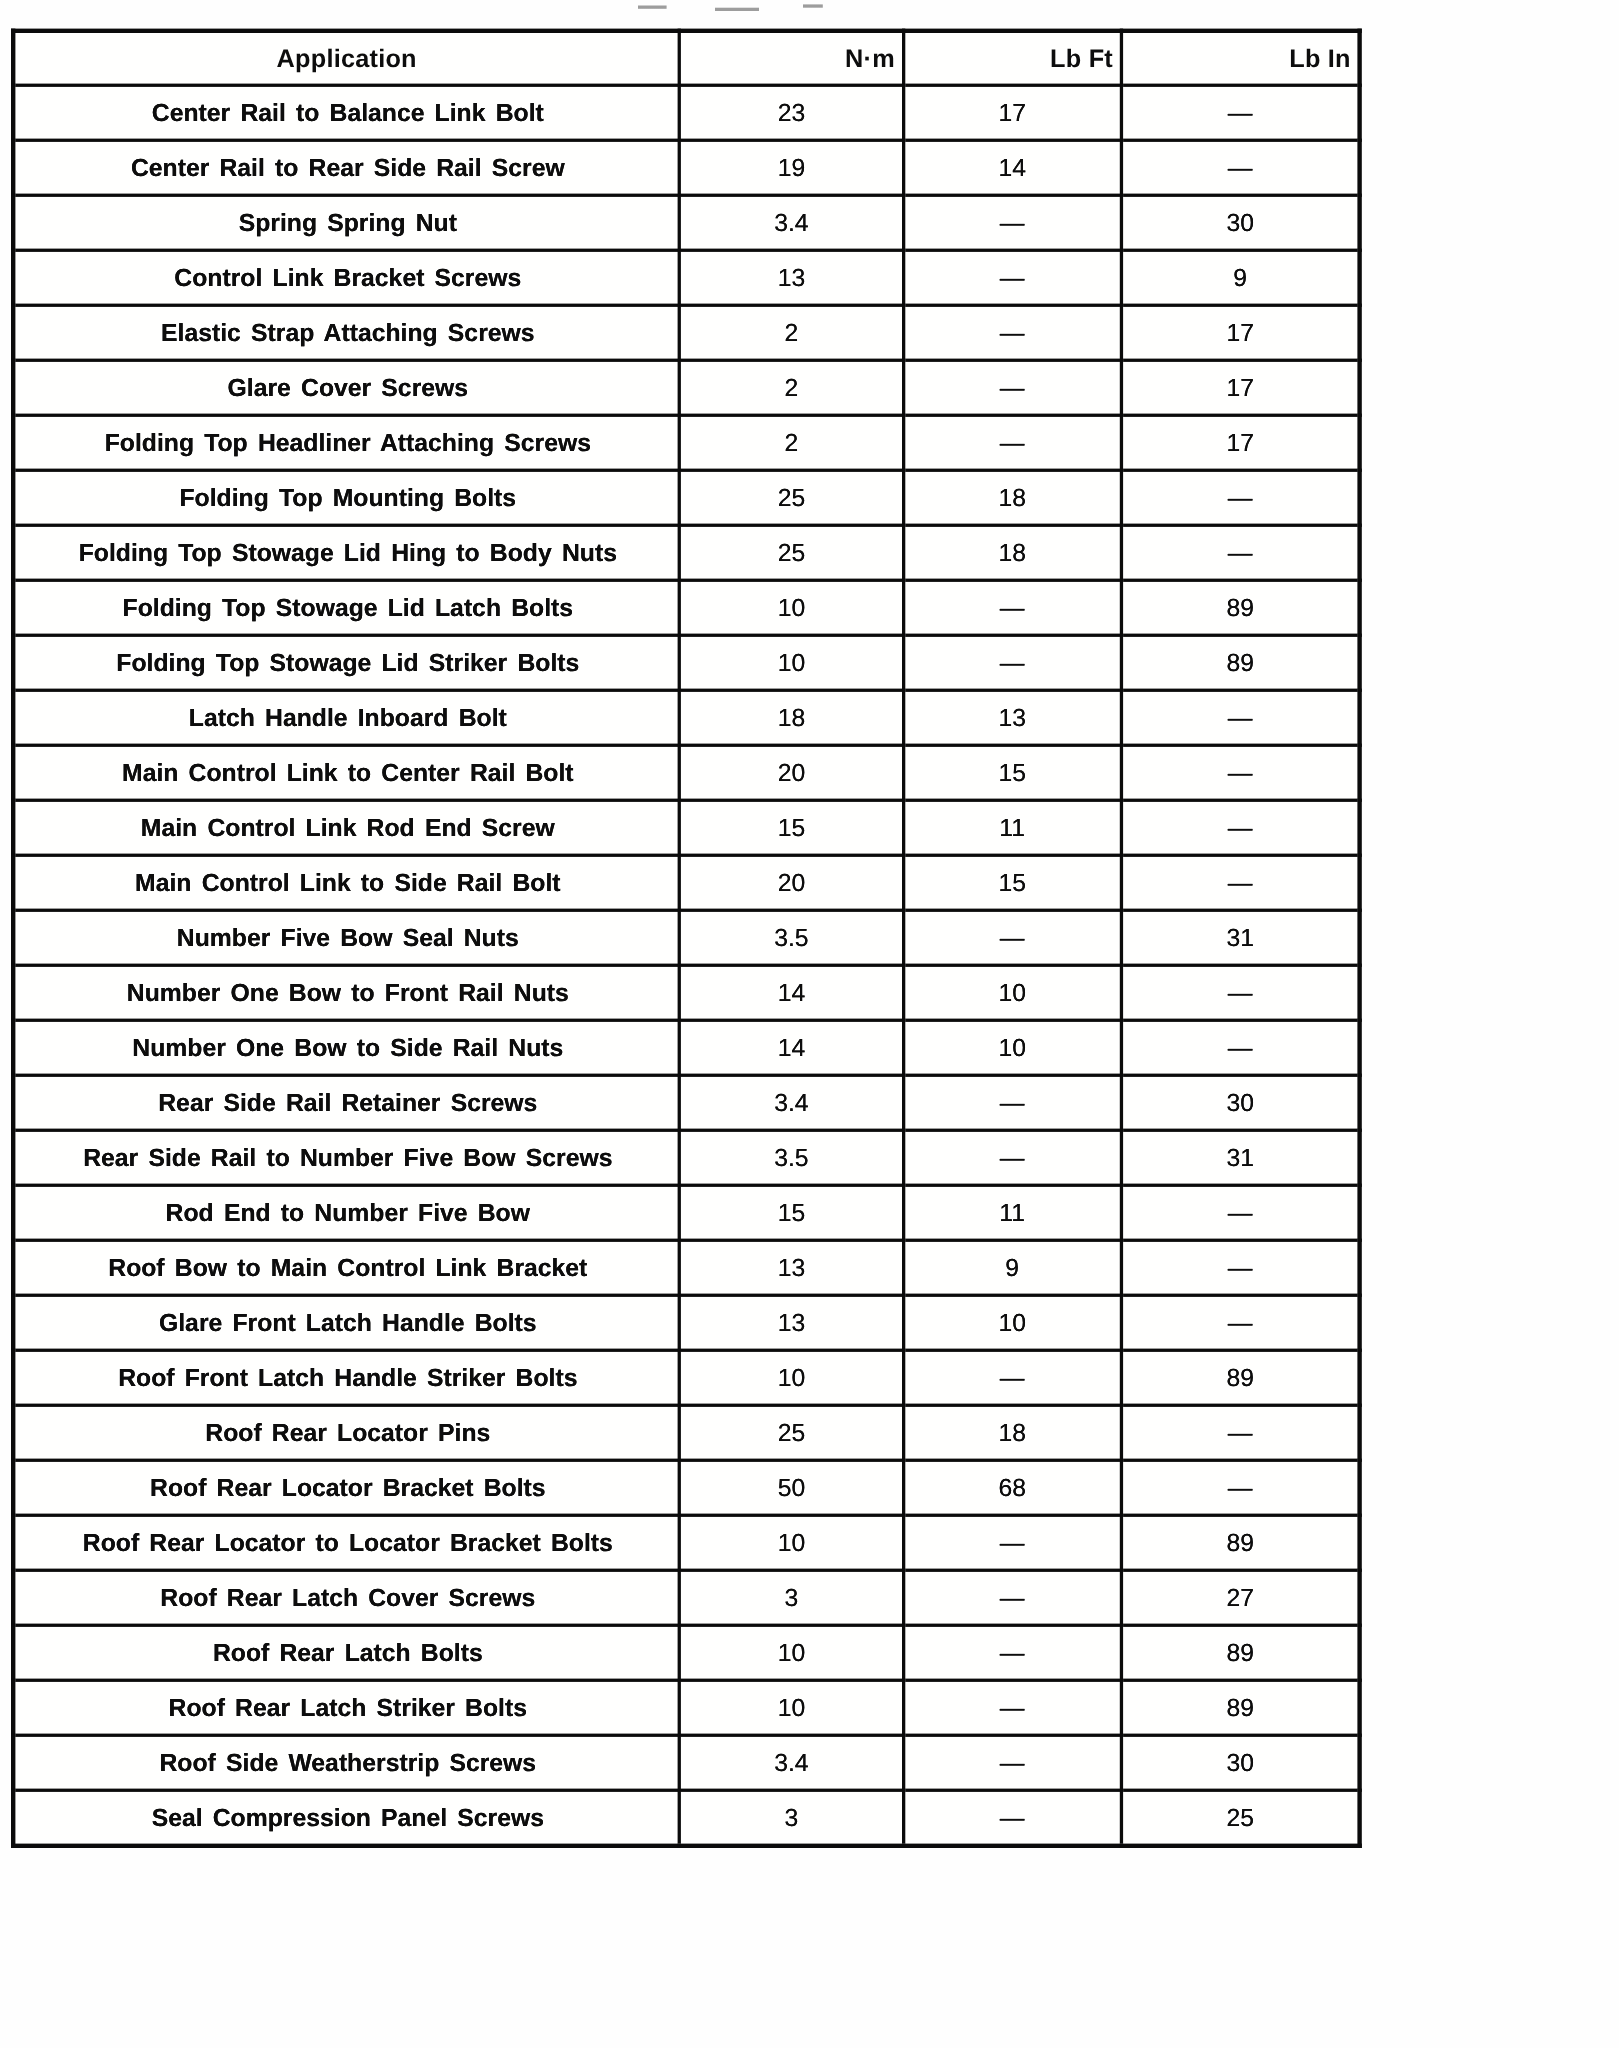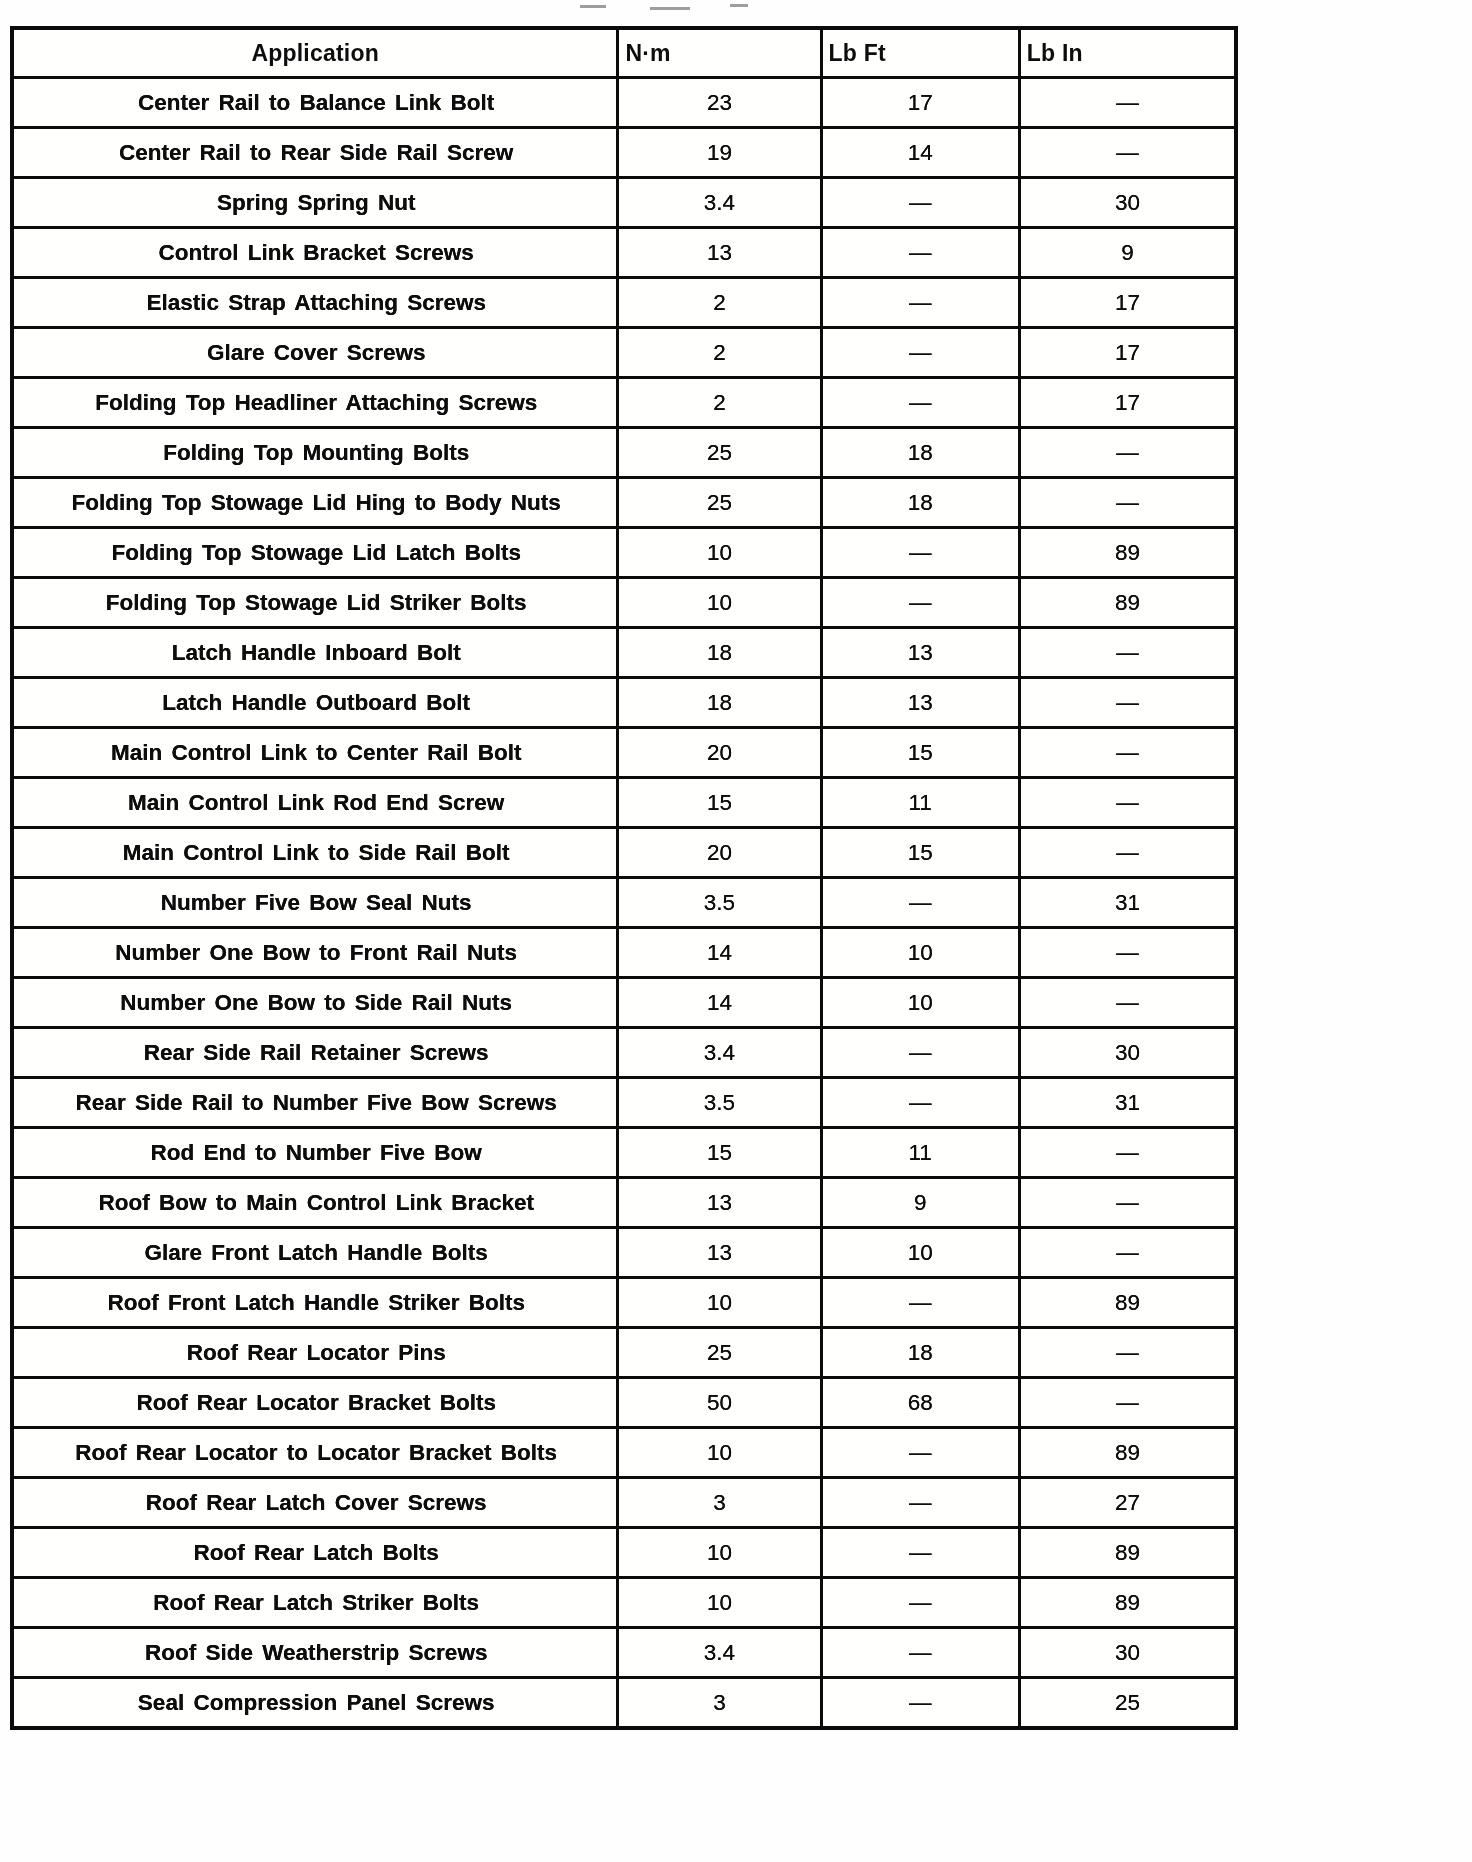--- a/index.html
+++ b/index.html
@@ -41,21 +41,21 @@
   table.torque, table.torque th, table.torque td {
     border: 3px solid #0b0b0b;
   }
   table.torque {
     border-width: 4px;
   }
   th {
     height: 42px;
     font-size: 23px;
     font-weight: bold;
-    text-align: left;
+    text-align: right;
     padding: 2px 6px;
     letter-spacing: 0.2px;
   }
   td {
     height: 43px;
     font-size: 22.5px;
     padding: 2px 8px;
     
     text-shadow: 0 0 0.45px currentColor;
     white-space: nowrap;
@@ -162,26 +162,20 @@
           <td data-name="value-cell" class="num-col">—</td>
           <td data-name="value-cell" class="num-col">89</td>
         </tr>
         <tr data-name="table-row">
           <td data-name="application-cell" class="app-col">Latch Handle Inboard Bolt</td>
           <td data-name="value-cell" class="num-col">18</td>
           <td data-name="value-cell" class="num-col">13</td>
           <td data-name="value-cell" class="num-col">—</td>
         </tr>
         <tr data-name="table-row">
-          <td data-name="application-cell" class="app-col">Latch Handle Outboard Bolt</td>
-          <td data-name="value-cell" class="num-col">18</td>
-          <td data-name="value-cell" class="num-col">13</td>
-          <td data-name="value-cell" class="num-col">—</td>
-        </tr>
-        <tr data-name="table-row">
           <td data-name="application-cell" class="app-col">Main Control Link to Center Rail Bolt</td>
           <td data-name="value-cell" class="num-col">20</td>
           <td data-name="value-cell" class="num-col">15</td>
           <td data-name="value-cell" class="num-col">—</td>
         </tr>
         <tr data-name="table-row">
           <td data-name="application-cell" class="app-col">Main Control Link Rod End Screw</td>
           <td data-name="value-cell" class="num-col">15</td>
           <td data-name="value-cell" class="num-col">11</td>
           <td data-name="value-cell" class="num-col">—</td>

